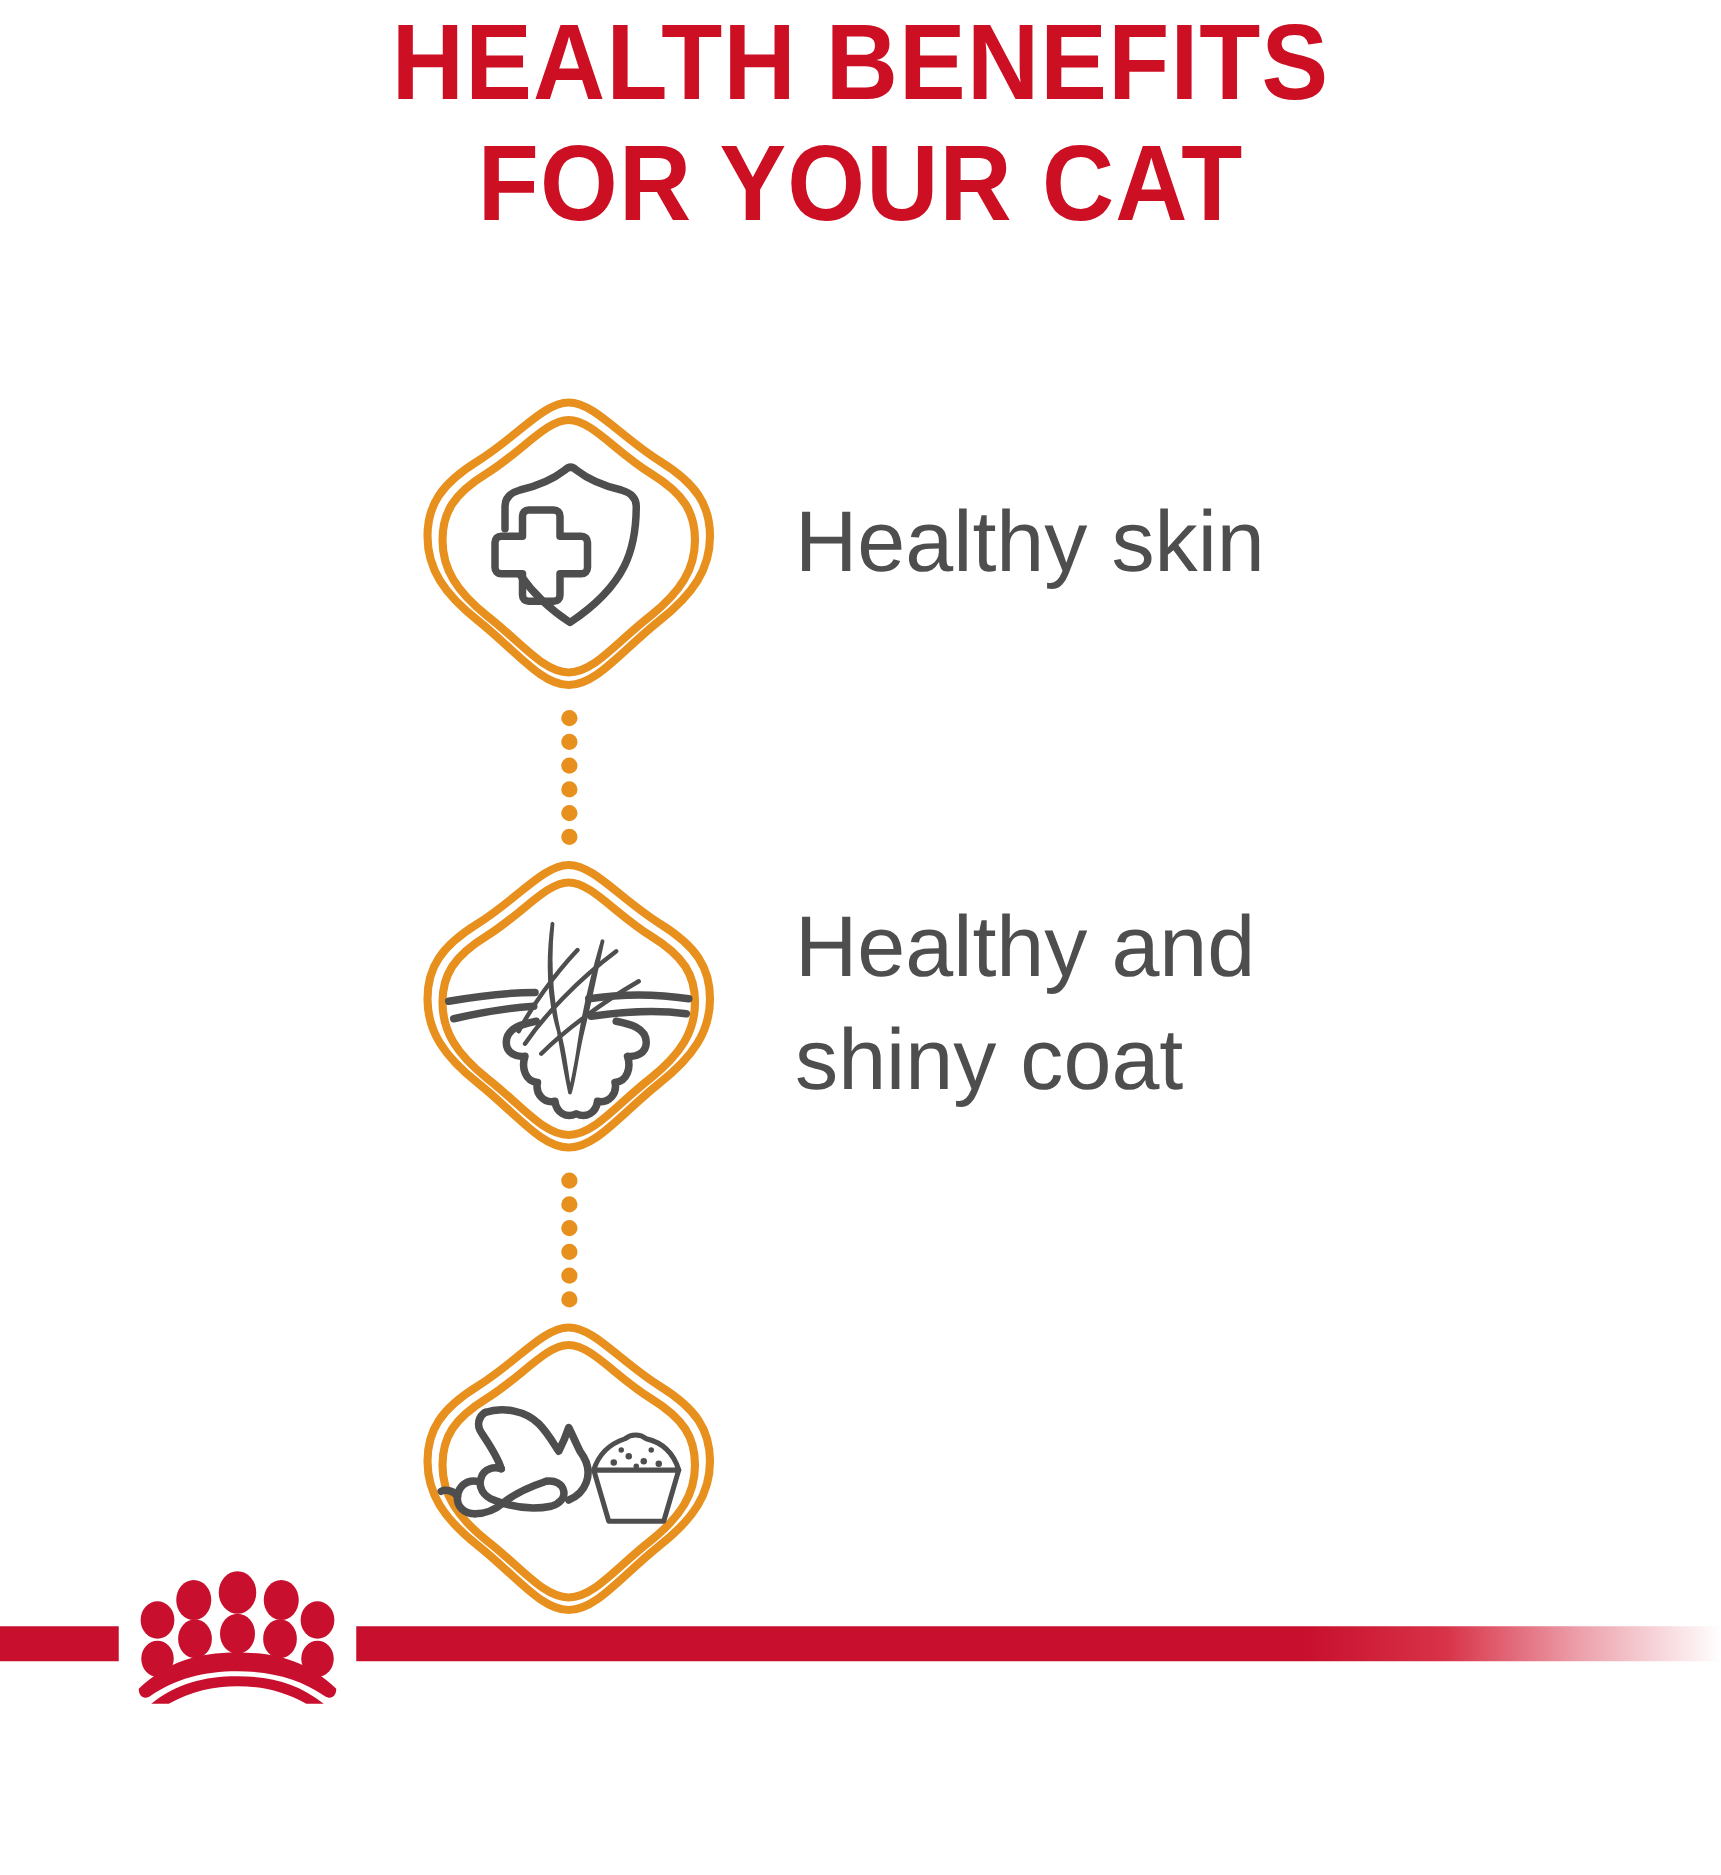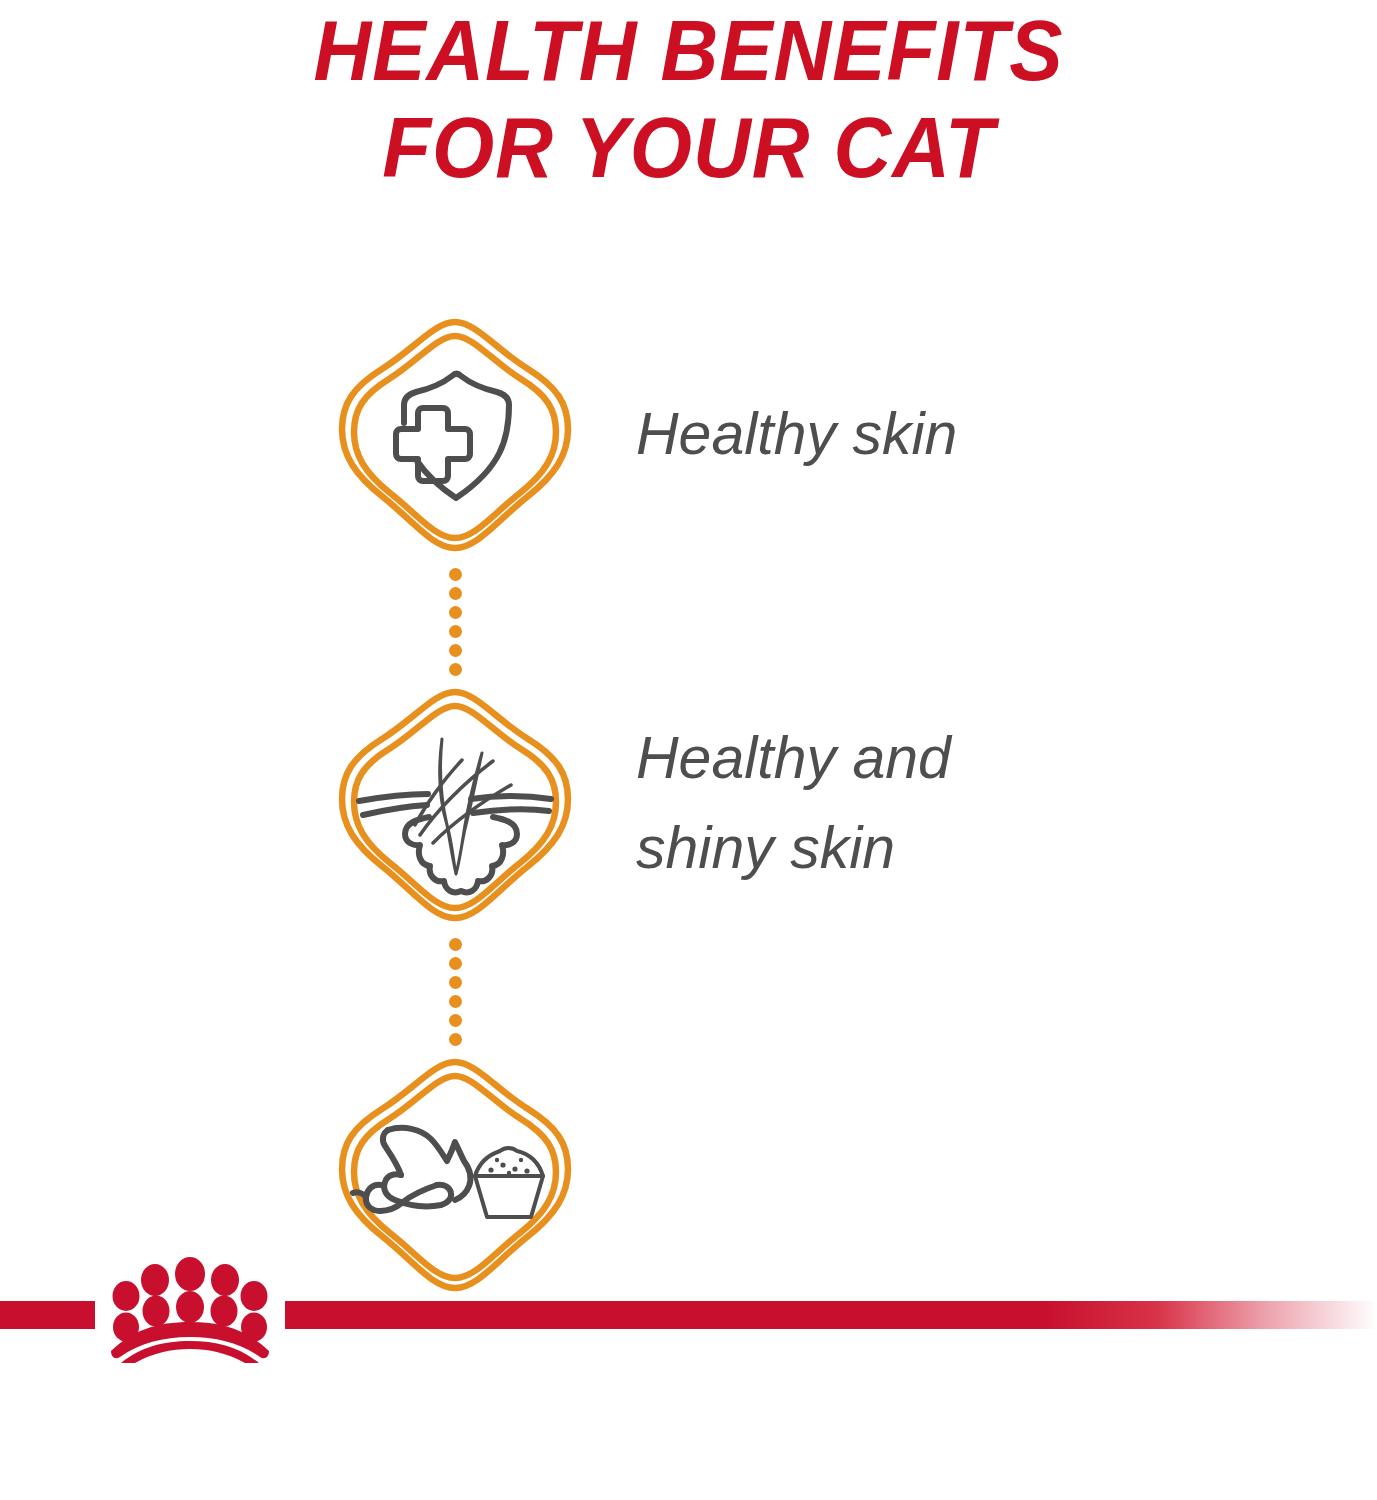--- a/index.html
+++ b/index.html
@@ -9,21 +9,20 @@
   }
   body {
     font-family: "Liberation Sans", sans-serif;
   }
   #page {
     position: relative;
     width: 1377px;
     height: 1364px;
     background: #ffffff;
     overflow: hidden;
-    font-style: italic;
   }
 
   
   #title-block {
     position: absolute;
     left: 0;
     top: 2px;
     width: 1377px;
     text-align: center;
   }
@@ -61,21 +60,21 @@
     height: 260px;
   }
   .diamond-wrap svg { display: block; }
 
   .benefit-label {
     position: absolute;
     left: 636px;
     color: #4E4E4E;
     font-family: "Liberation Sans", sans-serif;
     font-weight: normal;
-    font-size: 59px;
+    font-size: 69px;
     line-height: 90px;
     white-space: pre-line;
   }
   .benefit-label.one-line { top: 84px; }
   .benefit-label.two-line { top: 38px; }
 
   
   .connector {
     position: absolute;
     left: 440px;
@@ -177,21 +176,21 @@
 
             <g fill="none" stroke="#4E4E4E" stroke-width="3.5" stroke-linecap="round">
               <path d="M90 150 C100 131 118 105 137 85"></path>
               <path d="M95 160 C110 138 136 110 168 86"></path>
               <path d="M108 168 C126 150 155 128 186 110"></path>
             </g>
           </g>
         </svg>
       </div>
       <div class="benefit-label two-line">Healthy and
-shiny skin</div>
+shiny coat</div>
     </div>
 
     <div class="connector" style="top:633px">
       <div class="dot"></div>
       <div class="dot"></div>
       <div class="dot"></div>
       <div class="dot"></div>
       <div class="dot"></div>
       <div class="dot"></div>
     </div>

